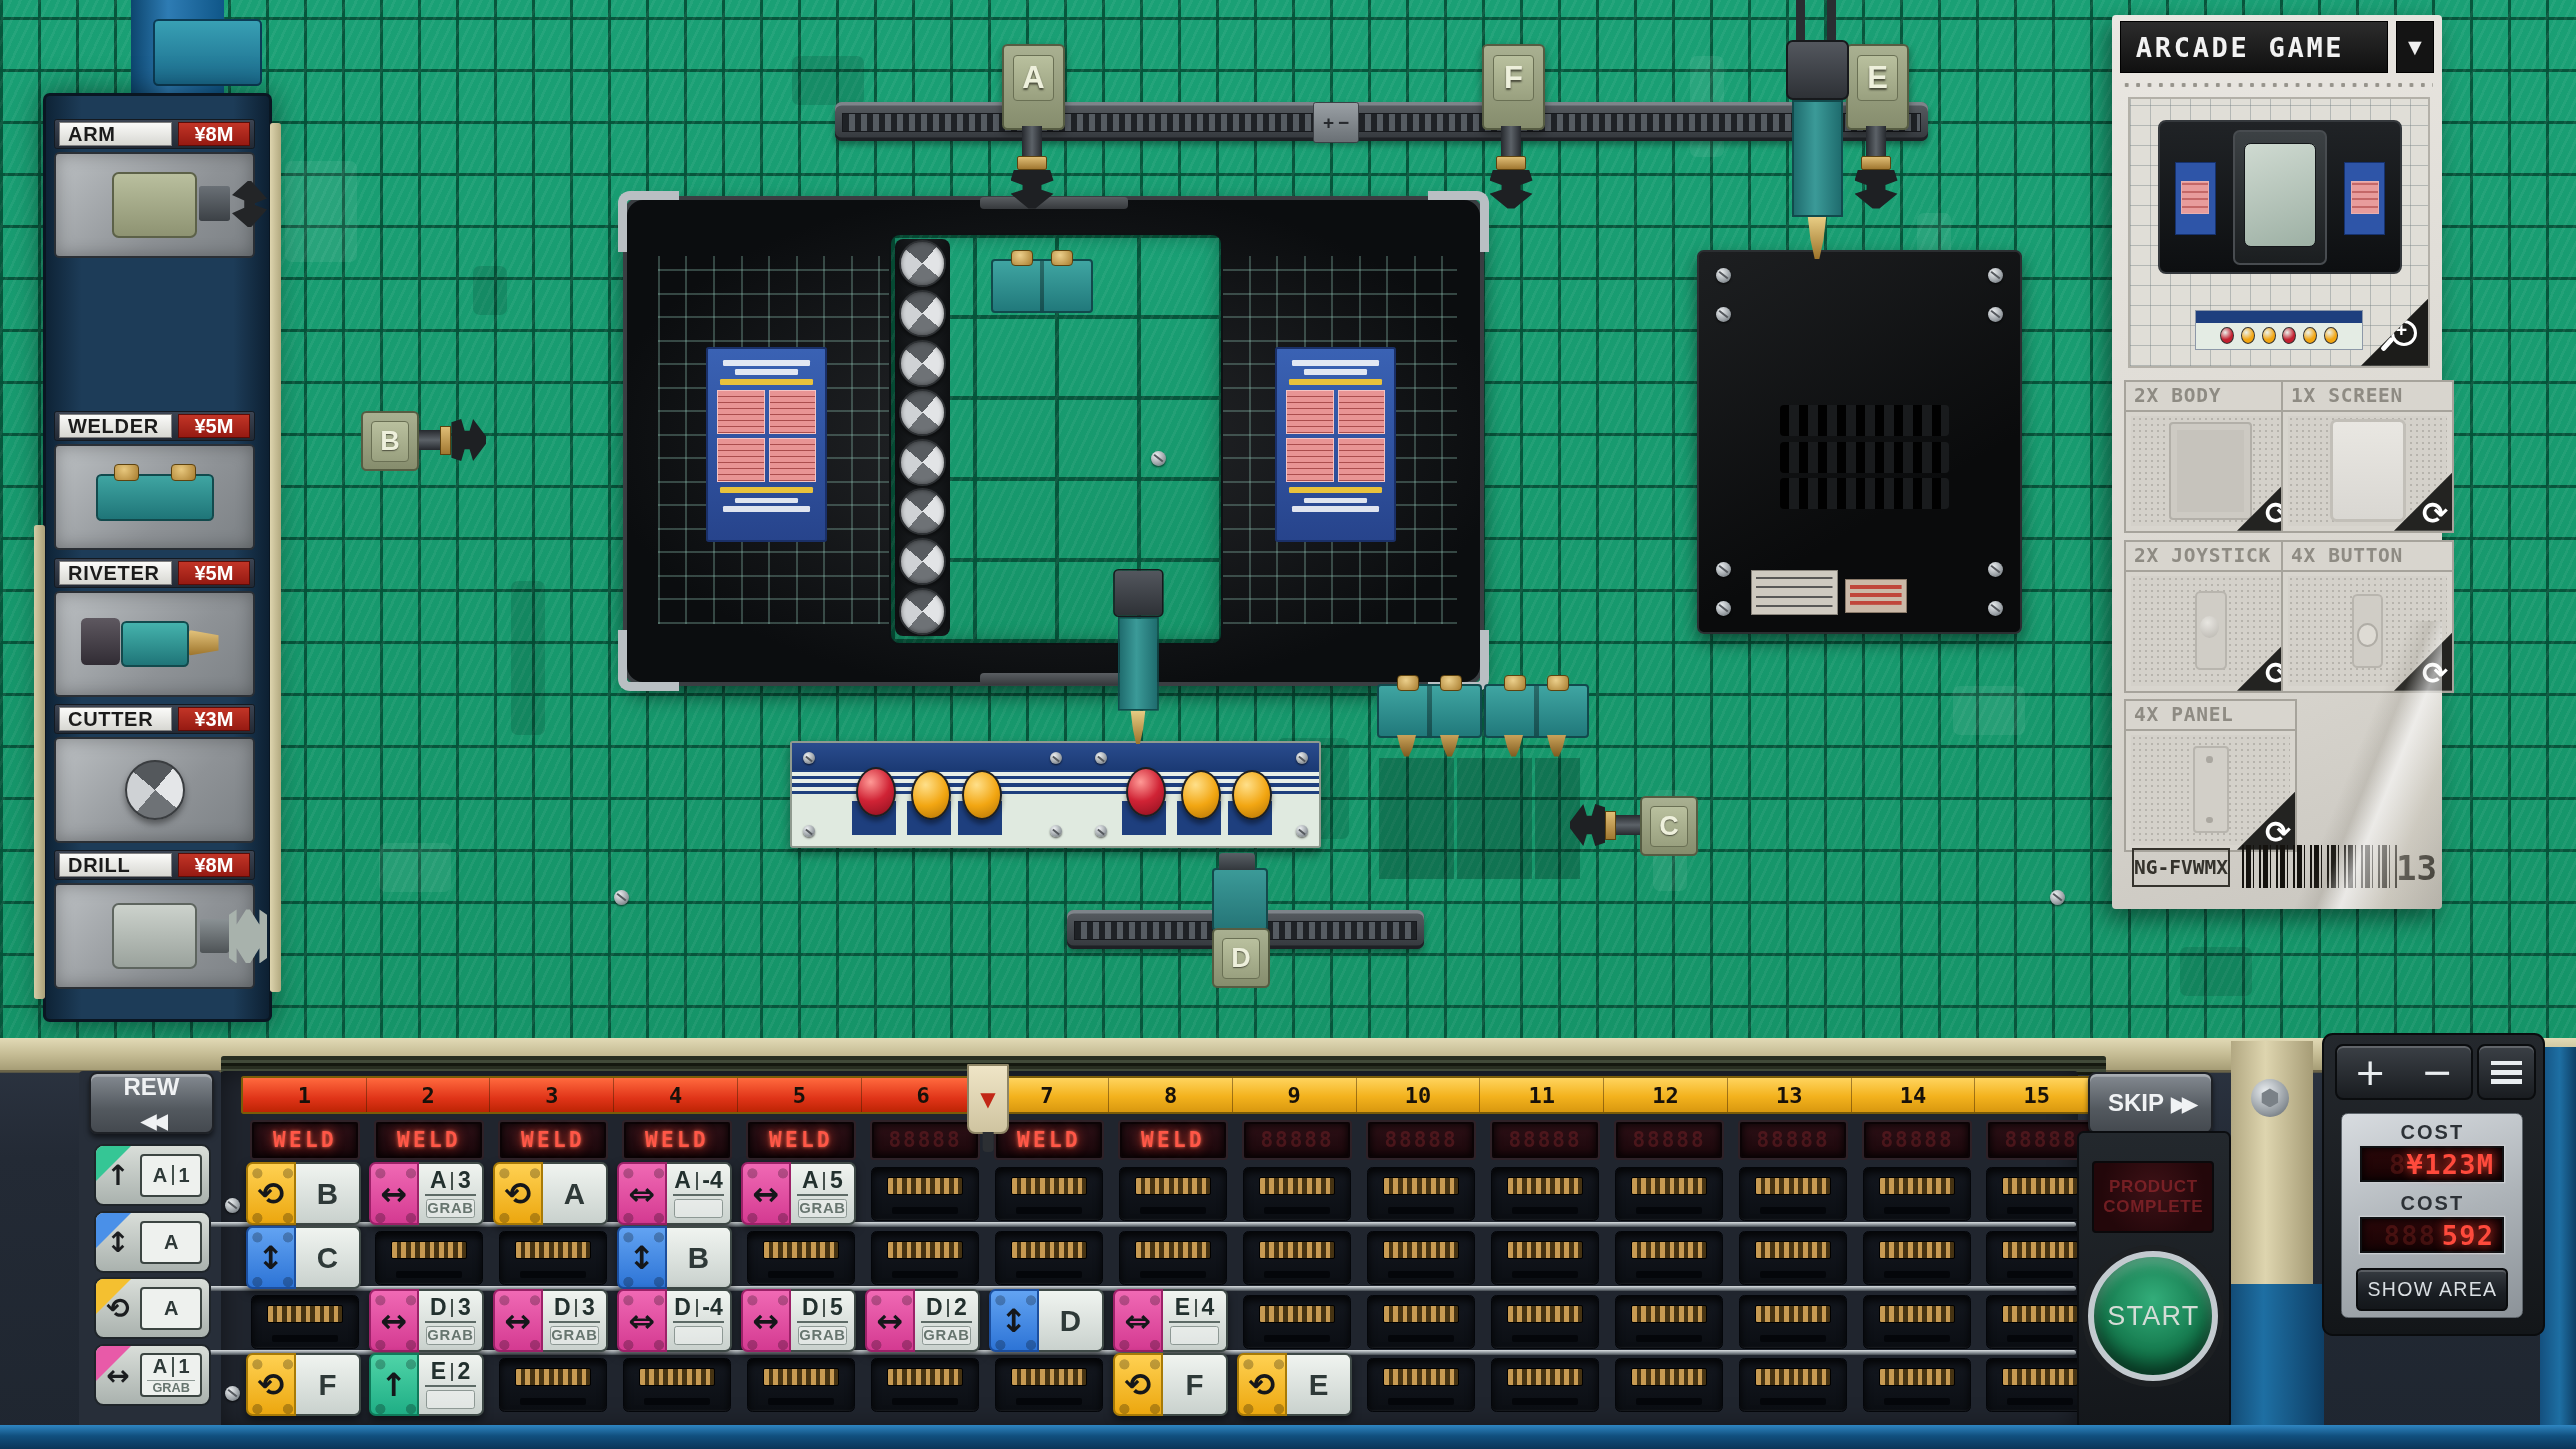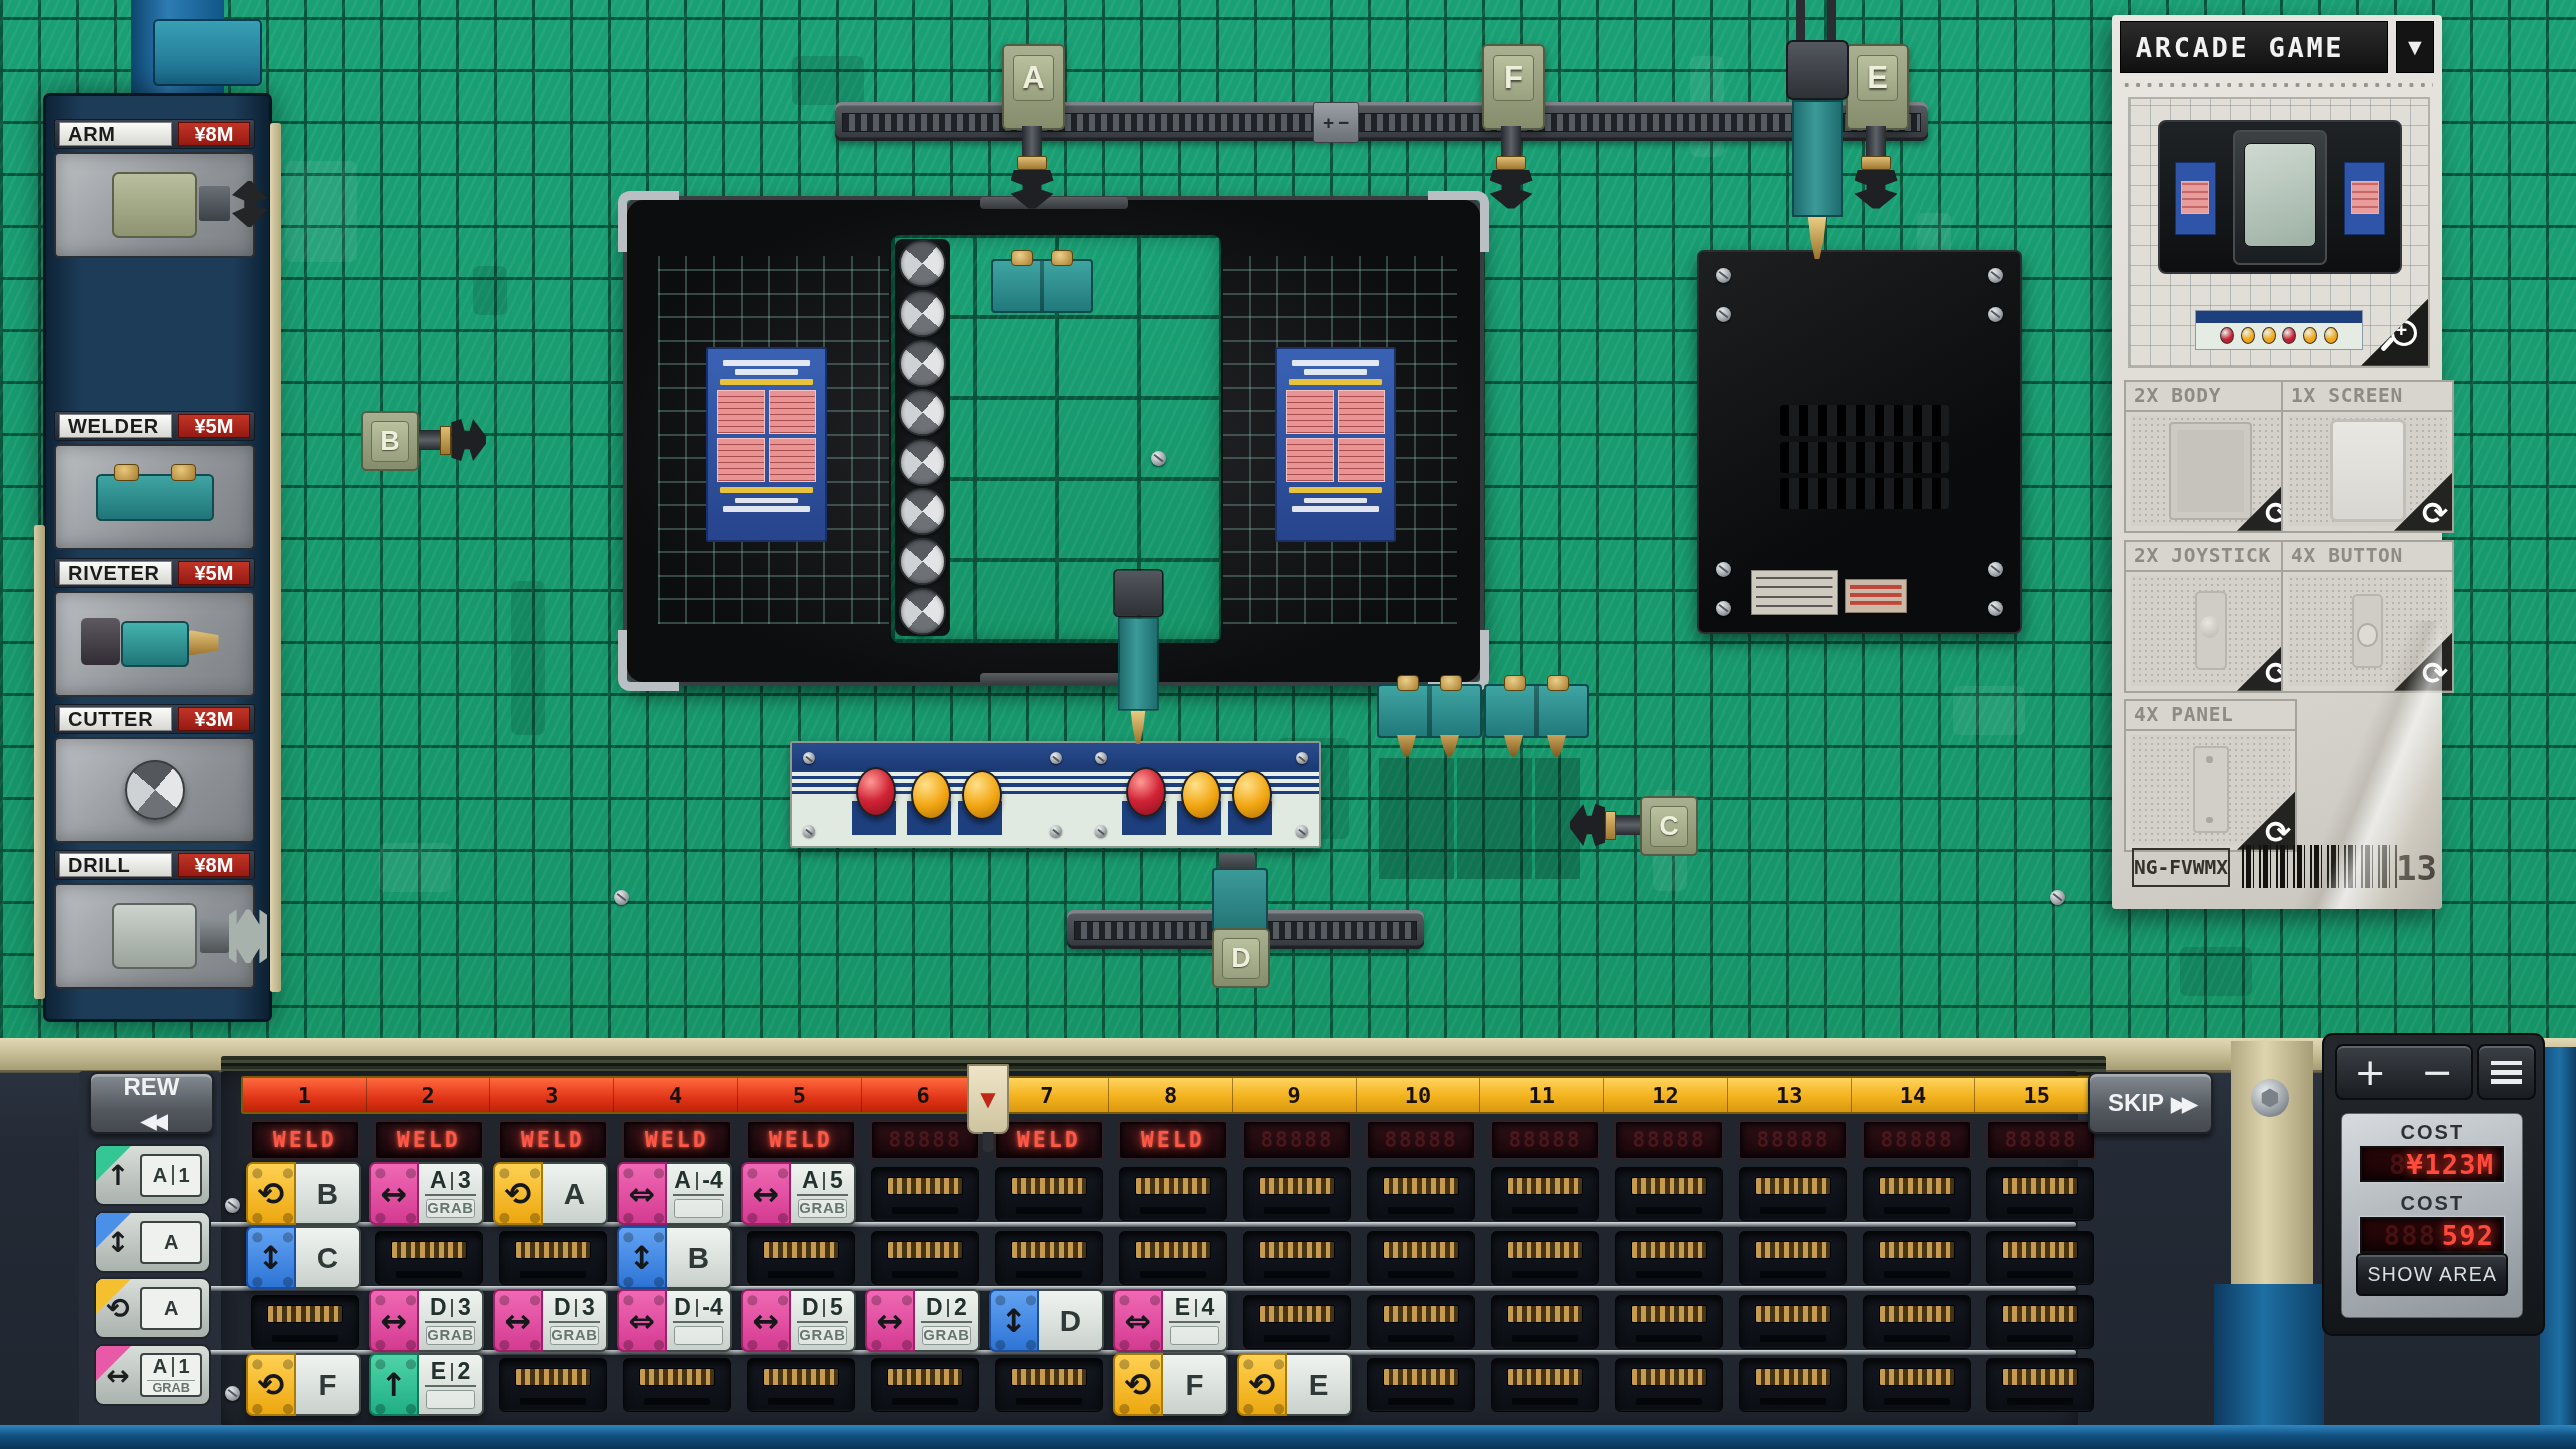--- a/index.html
+++ b/index.html
@@ -191,21 +191,21 @@
   .startbtn{position:absolute;left:9.4px;top:118px;width:130px;height:130px;border-radius:50%;background:radial-gradient(circle at 50% 36%,#33ad7a,#14784c 58%,#0a5634);border:6.7px solid #c3cacf;box-shadow:0 0 0 6px #1d2023,inset 0 -10.7px 17.4px rgba(0,0,0,.5),inset 0 8px 10.7px rgba(255,255,255,.25);display:flex;align-items:center;justify-content:center;font-size:27px;font-weight:500;color:#d4dcd6;letter-spacing:1.3px;box-sizing:border-box;}
   .costpanel{position:absolute;left:2322px;top:1033px;width:219px;height:299px;background:linear-gradient(#24282d,#131619);border:2.7px solid #0a0c0e;border-radius:10.7px;z-index:6;}
   .rocker{position:absolute;left:10.7px;top:9.4px;width:134px;height:52px;background:linear-gradient(#3b4046,#191c20);border:2px solid #0a0c0e;border-radius:8px;display:flex;box-shadow:inset 0 2px 0 rgba(255,255,255,.2);}
   .r-half{flex:1;display:flex;align-items:center;justify-content:center;font-family:"DejaVu Sans",sans-serif;font-size:38px;color:#e9edf0;}
   .menubtn{position:absolute;left:153px;top:9.4px;width:55px;height:52px;background:linear-gradient(#3b4046,#191c20);border:2px solid #0a0c0e;border-radius:8px;display:flex;align-items:center;justify-content:center;box-shadow:inset 0 2px 0 rgba(255,255,255,.2);}
   .menu-glyph{width:31px;height:24px;background:repeating-linear-gradient(0deg,#e9edf0 0 4.7px,transparent 4.7px 9.4px);}
   .metal{position:absolute;left:17.4px;top:78px;width:182px;height:205px;background:linear-gradient(160deg,#d8dce0,#adb3b8 52%,#8c9399);border-radius:6.7px;border:1.3px solid #5f666c;display:flex;flex-direction:column;align-items:center;box-sizing:border-box;}
   .m-lab{margin-top:6.7px;font-weight:700;font-size:20px;color:#2d3237;letter-spacing:2px;}
   .m-led{width:144px;height:36px;margin-top:2.7px;background:linear-gradient(#2b0709,#180304);border:2px solid #0f1113;box-shadow:inset 0 0 9.4px #000,0 0 0 1.3px #c9cdd1;display:flex;align-items:center;justify-content:flex-end;padding-right:8px;font-family:"DejaVu Sans Mono",monospace;font-weight:700;font-size:27px;letter-spacing:1.3px;box-sizing:border-box;}
   .m-led .gh{color:rgba(205,62,56,.22);} .m-led .v{color:#ff4a3c;text-shadow:0 0 10.7px rgba(255,70,50,.9);}
-  .showbtn{width:152px;height:43px;margin-top:0;background:linear-gradient(#363b41,#1a1e23 60%,#13161a);border:2px solid #0a0c0e;border-radius:5.4px;color:#dadfe3;font-weight:500;font-size:19.5px;display:flex;align-items:center;justify-content:center;letter-spacing:1.3px;box-shadow:inset 0 2px 0 rgba(255,255,255,.18);box-sizing:border-box;}
+  .showbtn{width:152px;height:43px;margin-top:15px;background:linear-gradient(#363b41,#1a1e23 60%,#13161a);border:2px solid #0a0c0e;border-radius:5.4px;color:#dadfe3;font-weight:500;font-size:19.5px;display:flex;align-items:center;justify-content:center;letter-spacing:1.3px;box-shadow:inset 0 2px 0 rgba(255,255,255,.18);box-sizing:border-box;}
   .pillar2{position:absolute;left:2231px;top:1041px;width:82px;height:247px;background:linear-gradient(90deg,#b2a882,#ded5af 42%,#a69c76);z-index:5;}
   .hexbolt{position:absolute;left:20px;top:38px;width:38px;height:38px;border-radius:50%;background:radial-gradient(circle at 38% 32%,#e8ecef,#8f969c 65%,#565c62);}
   .hexbolt::after{content:"";position:absolute;left:9.4px;top:9.4px;width:19px;height:19px;background:#7a8187;clip-path:polygon(50% 0,93% 25%,93% 75%,50% 100%,7% 75%,7% 25%);}
   .blue1{position:absolute;left:2214px;top:1284px;width:110px;height:165px;background:linear-gradient(90deg,#0d3a5f,#1e6fa3 45%,#0e3f66);z-index:5;}
   .blue2{position:absolute;left:2540px;top:1047px;width:36px;height:402px;background:linear-gradient(90deg,#14507f,#1e6fa3 55%,#0e3f66);z-index:5;}
   .bluebase{position:absolute;left:0;top:1425px;width:2576px;height:24px;background:linear-gradient(#2f86c2,#11507f 45%,#0a3558);z-index:7;}
 </style>
 </head>
 <body>
 
@@ -855,20 +855,26 @@
     </div>
   <div class="scr" style="left:225px;top:1198px;z-index:6;"></div>
   <div class="scr" style="left:225px;top:1386px;z-index:6;"></div>
 
   <div class="pillar2">
       <div class="hexbolt"></div>
     </div>
   <div class="blue1"></div>
   <div class="blue2"></div>
 
+  <div class="startpanel">
+    <div class="comp-led">PRODUCT COMPLETE</div>
+    <div class="startbtn">
+        <span>START</span>
+      </div>
+  </div>
 
   <div class="costpanel">
     <div class="rocker">
       <div class="r-half">
           <span>+</span>
         </div>
       <div class="r-half">
           <span>−</span>
         </div>
     </div>

